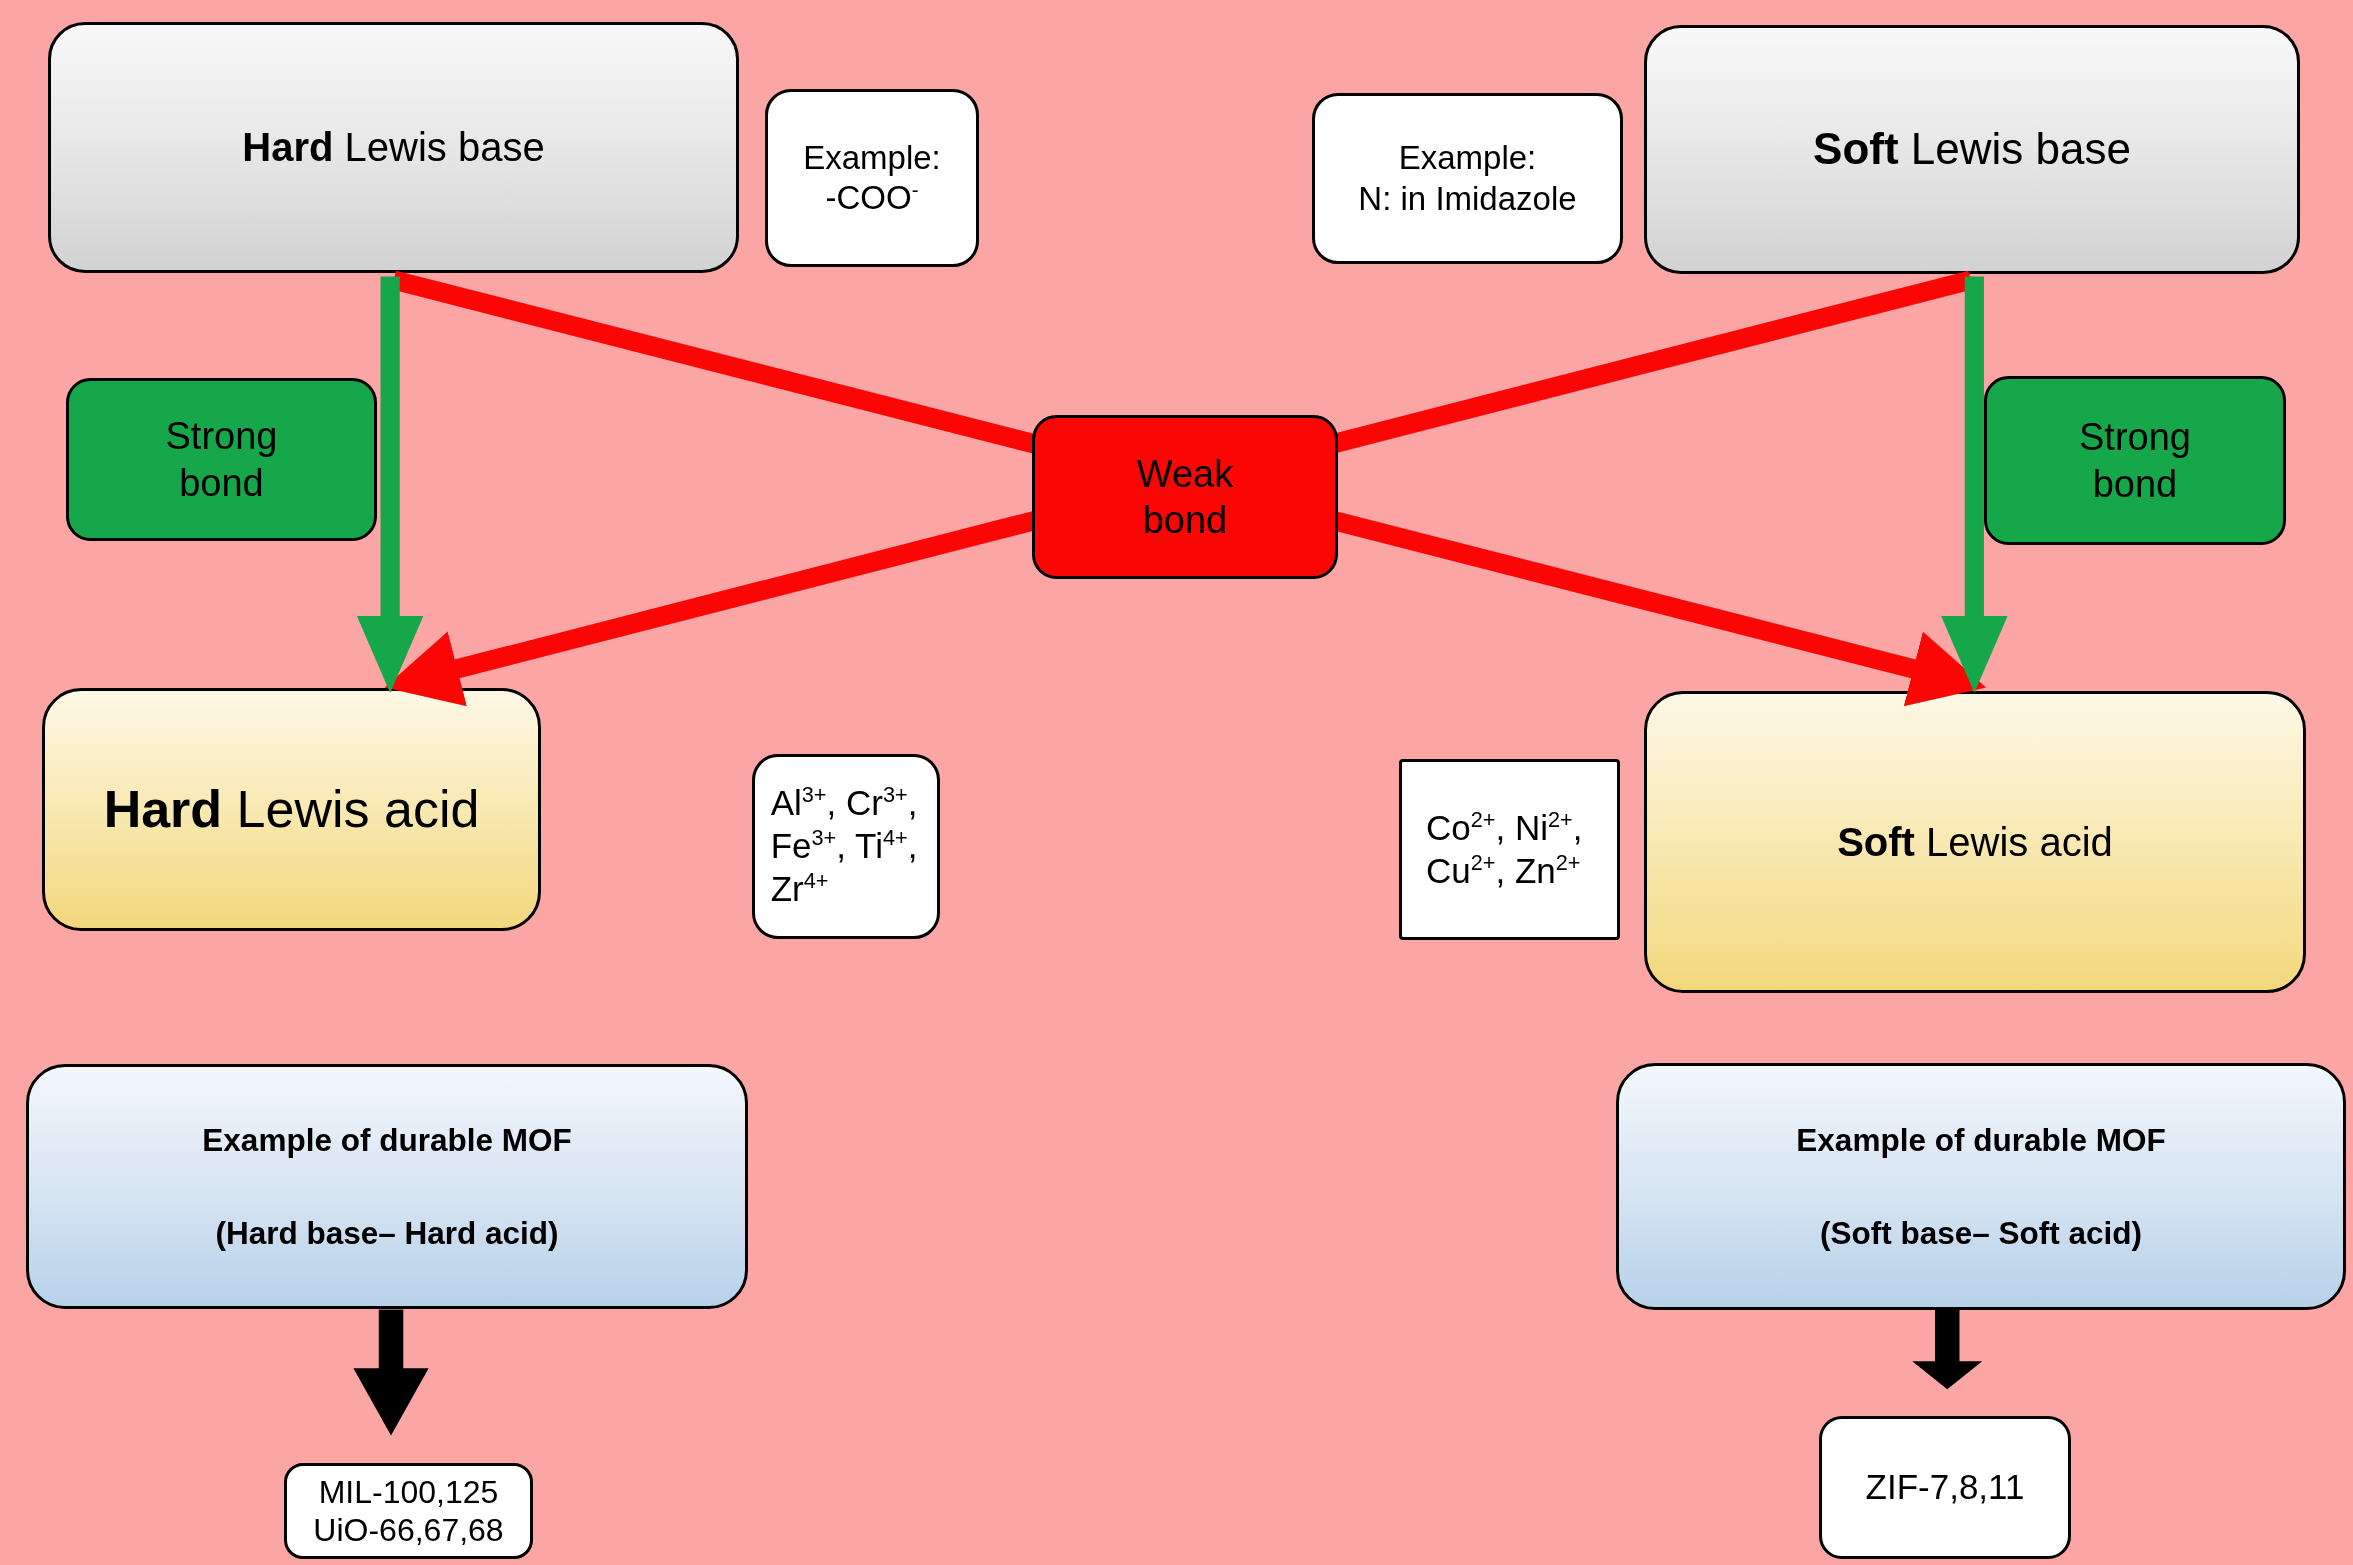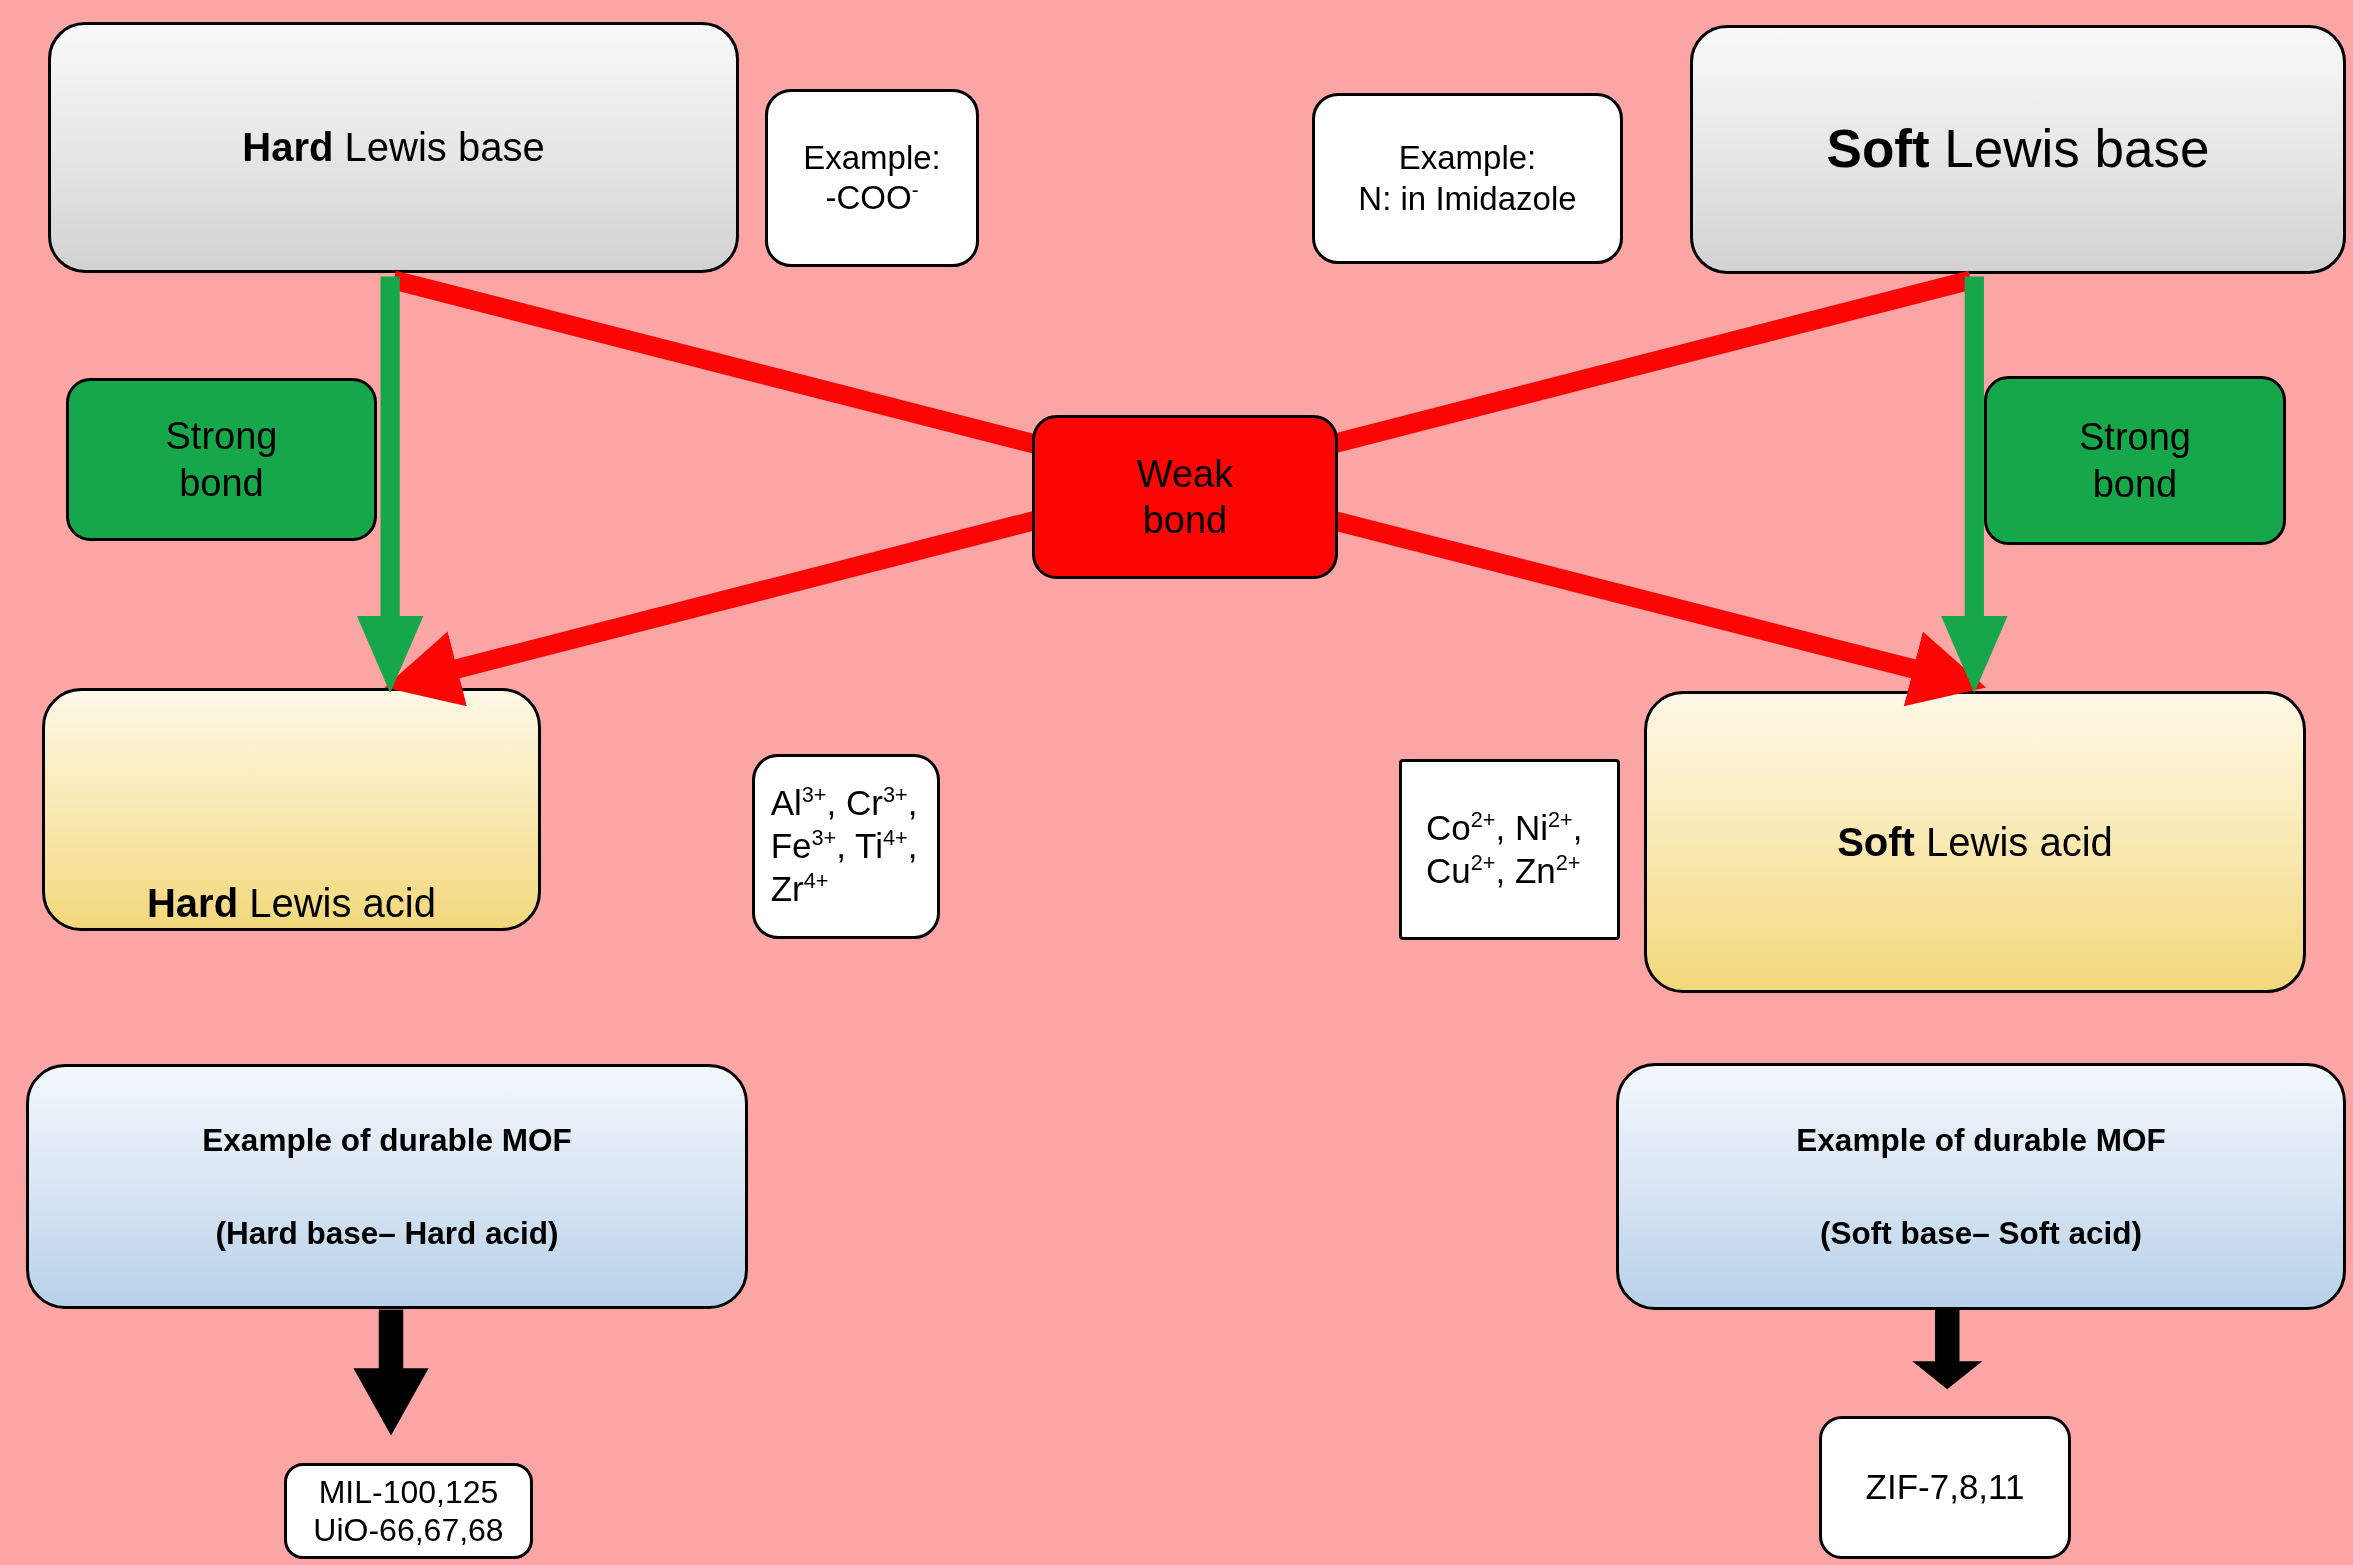--- a/index.html
+++ b/index.html
@@ -67,42 +67,42 @@
   <div class="box white" style="left:765px;top:59px;width:214px;height:178px;border-radius:26px;font-size:33px;">
     <div>Example:</div>
     <div>-COO<sup>-</sup></div>
   </div>
 
   <div class="box white" style="left:1312px;top:63px;width:311px;height:171px;border-radius:26px;font-size:33px;">
     <div>Example:</div>
     <div>N: in Imidazole</div>
   </div>
 
-  <div class="box gray" style="left:1644px;top:24.5px;width:656px;height:249px;border-radius:37px;font-size:53px;margin-left:46px;">
+  <div class="box gray" style="left:1644px;top:24.5px;width:656px;height:249px;border-radius:37px;font-size:44px;">
     <div>
       <span class="bold">Soft</span><span> Lewis base</span>
     </div>
   </div>
 
   <div class="box greenbg" style="left:66px;top:378px;width:311px;height:163px;border-radius:24.5px;font-size:38px;">
     <div>Strong</div>
     <div>bond</div>
   </div>
 
   <div class="box redbg toplayer" style="left:1032px;top:379px;width:306px;height:164px;border-radius:24.5px;font-size:38px;">
     <div>Weak</div>
     <div>bond</div>
   </div>
 
   <div class="box greenbg" style="left:1984px;top:376px;width:302px;height:169px;border-radius:24.5px;font-size:38px;">
     <div>Strong</div>
     <div>bond</div>
   </div>
 
-  <div class="box yellow" style="left:42px;top:688px;width:499px;height:243px;border-radius:39px;font-size:40px;justify-content:flex-end;">
+  <div class="box yellow" style="left:42px;top:688px;width:499px;height:243px;border-radius:39px;font-size:52px;">
     <div>
       <span class="bold">Hard</span><span> Lewis acid</span>
     </div>
   </div>
 
   <div class="box white leftalign" style="left:752px;top:724px;width:188px;height:185px;border-radius:26px;font-size:35px;padding-left:15.7px;">
     <div>Al<sup>3+</sup>, Cr<sup>3+</sup>,</div>
     <div>Fe<sup>3+</sup>, Ti<sup>4+</sup>,</div>
     <div>Zr<sup>4+</sup></div>
   </div>

